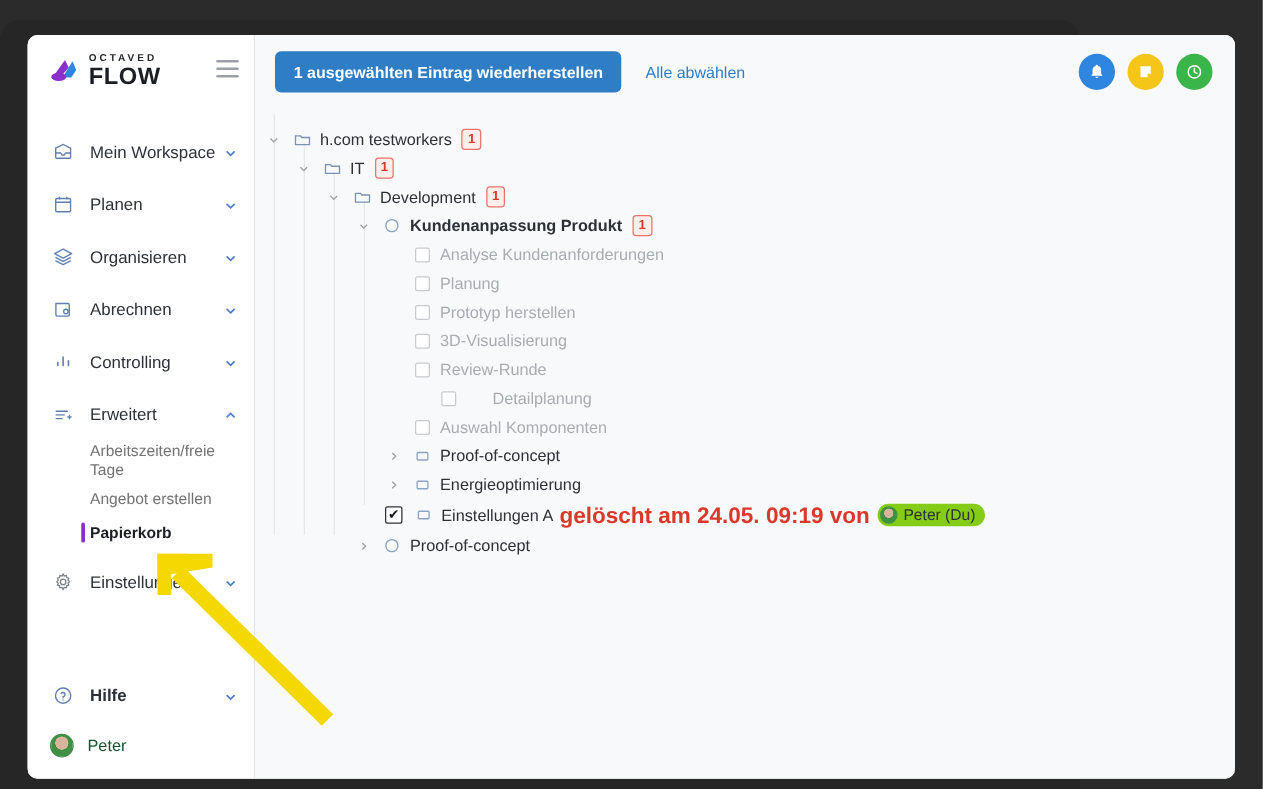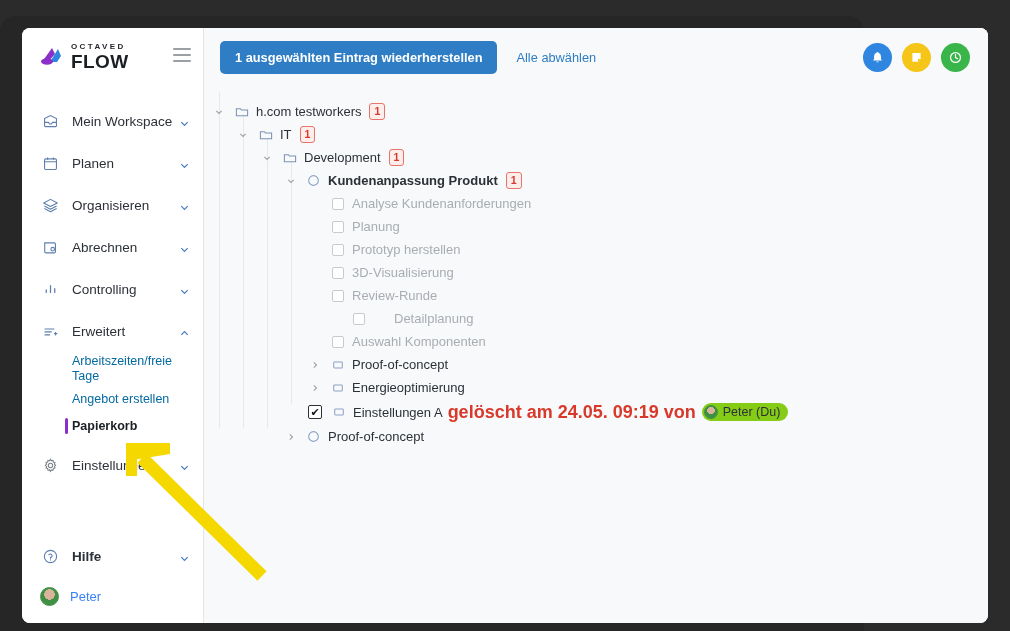--- a/index.html
+++ b/index.html
@@ -77,21 +77,21 @@
     font-size: 13.5px; color: #2c3138; flex: 1 1 auto;
     white-space: nowrap;
   }
   .nav-item .chev { width: 12px; height: 12px; flex: 0 0 12px; }
 
   .subnav { padding-left: 0; }
   .sub-item {
     min-height: 23px;
     display: flex; align-items: center;
     padding: 2px 12px 2px 50px;
-    font-size: 12.5px; color: #0369a1;
+    font-size: 12.5px; color: #737373;
     cursor: pointer; position: relative;
     line-height: 15px;
   }
   .sub-item.active { color: #1b1f24; font-weight: 700; }
   .sub-item.active::before {
     content: ""; position: absolute;
     left: 43px; top: 3px;
     width: 3px; height: 16px;
     background: #8b2fc9; border-radius: 2px;
   }
@@ -103,21 +103,21 @@
   .user-row {
     height: 38px; display: flex; align-items: center;
     padding: 0 12px 0 18px; cursor: pointer;
   }
   .avatar {
     width: 19px; height: 19px; border-radius: 50%;
     background: radial-gradient(circle at 50% 38%, #d9b49a 0 38%, #3f8f45 40% 100%);
     flex: 0 0 19px; margin-right: 11px;
     border: 1px solid #3f8f45;
   }
-  .user-row .lbl { font-size: 13px; color: #3b82f6; }
+  .user-row .lbl { font-size: 13px; color: #14532d; }
 
   
   #main {
     flex: 1 1 auto; height: 595px;
     background: #f8f9fa;
     display: flex; flex-direction: column;
     position: relative;
   }
   .toolbar {
     height: 58px; flex: 0 0 58px;

